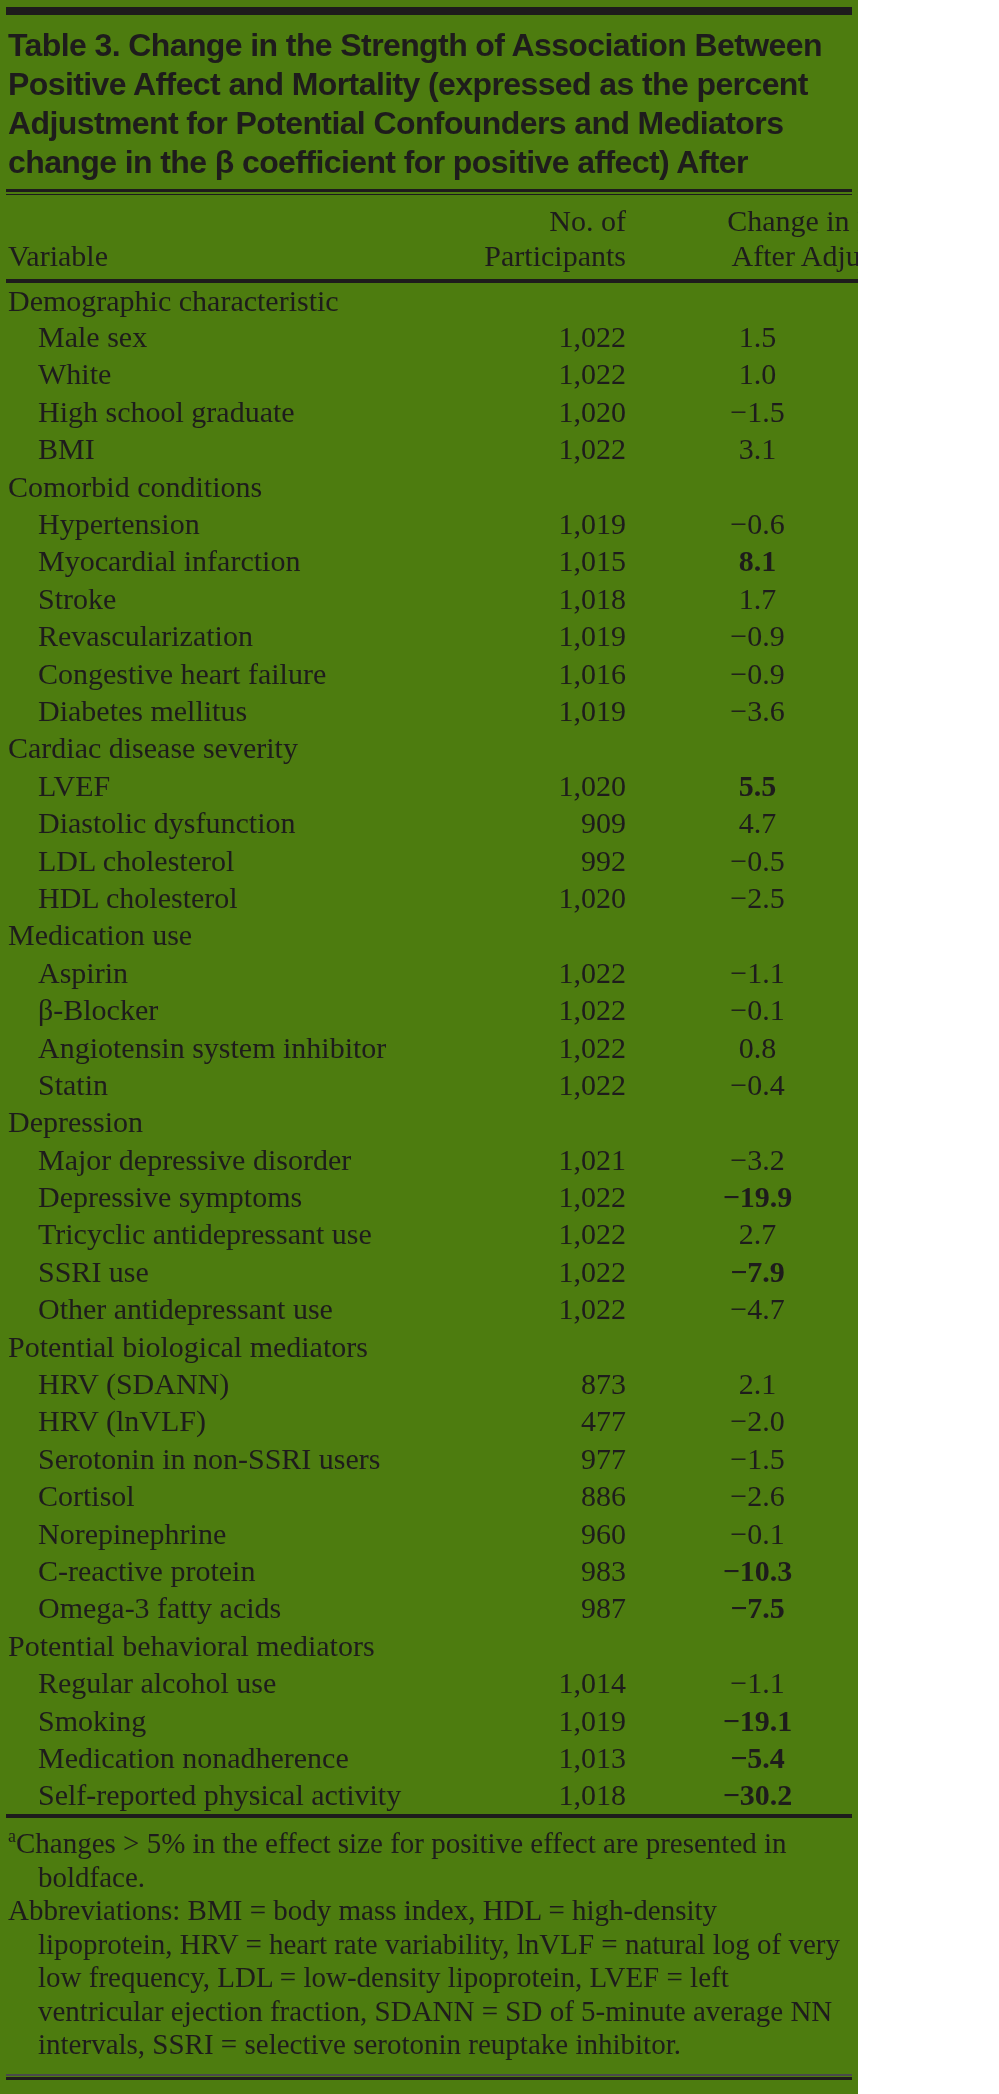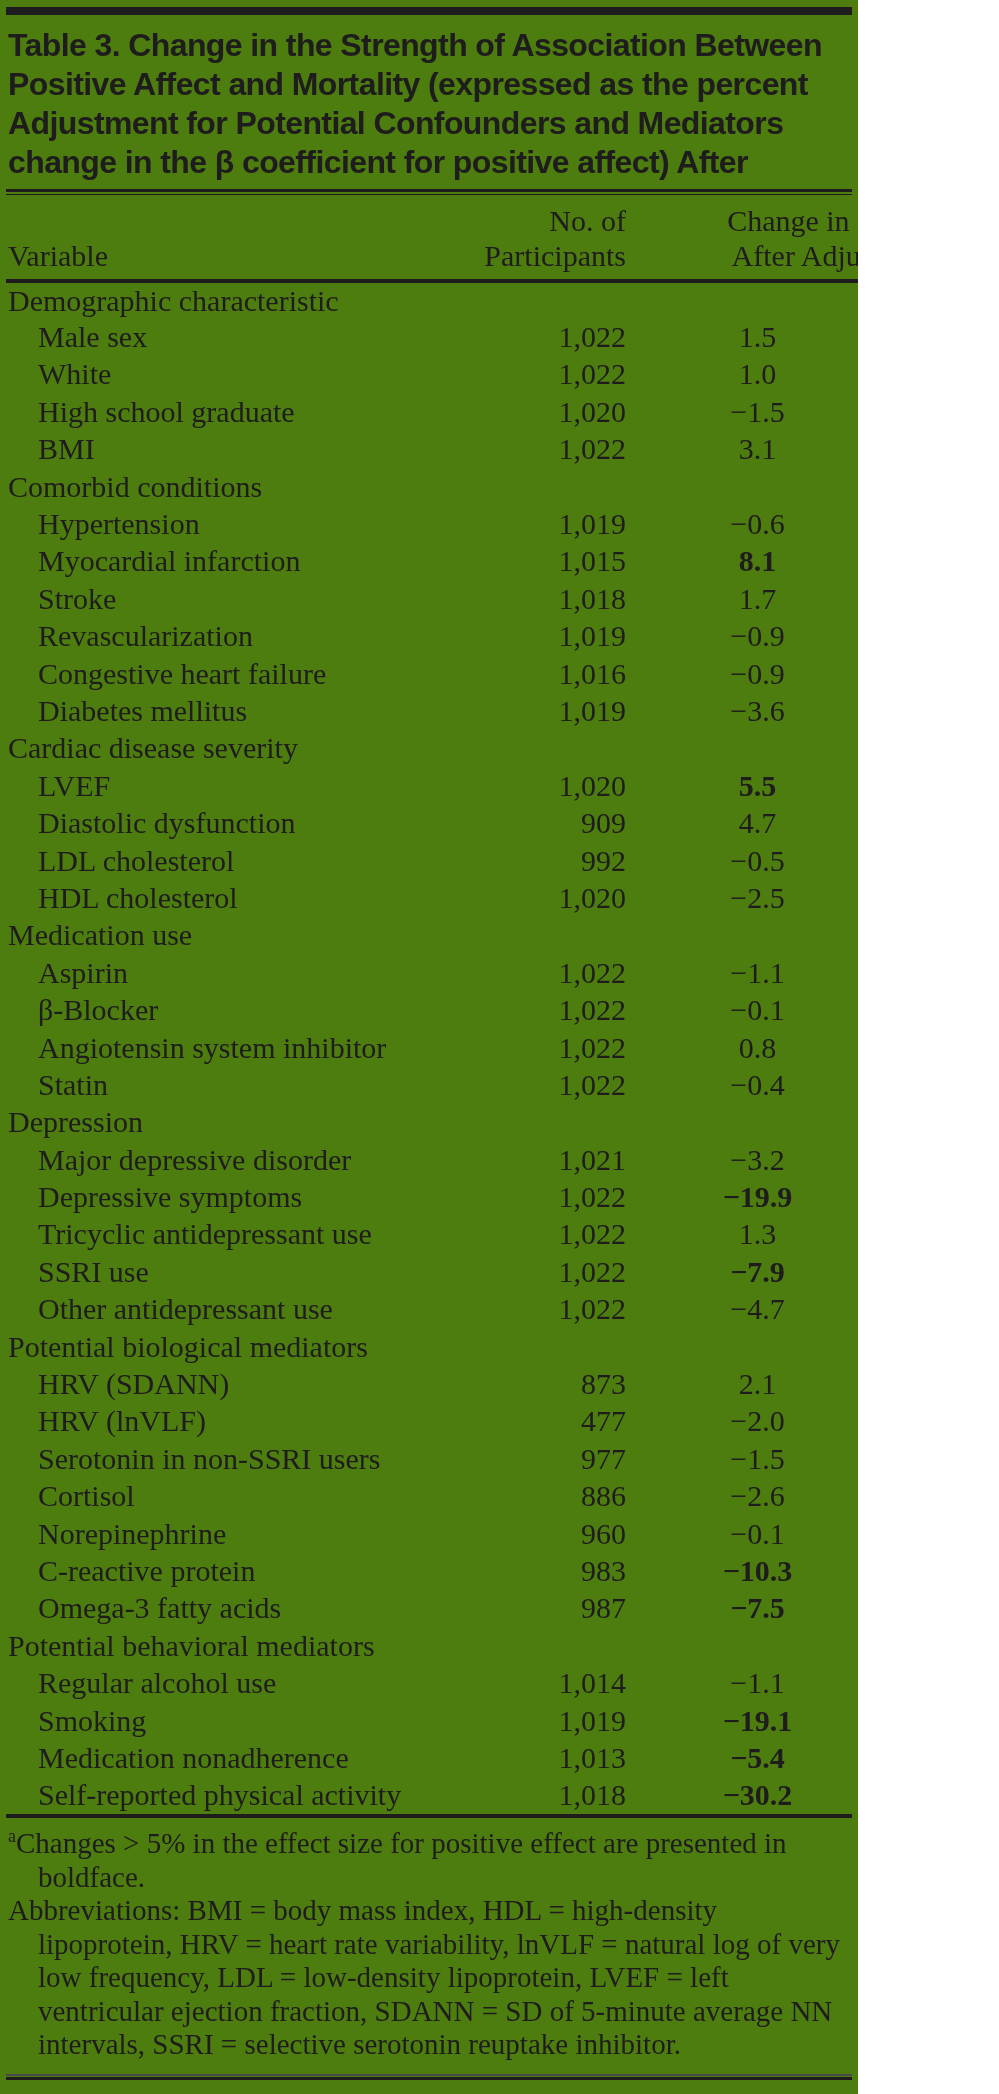--- a/index.html
+++ b/index.html
@@ -198,21 +198,21 @@
           <td class="chg">−3.2</td>
         </tr>
         <tr>
           <td class="var">Depressive symptoms</td>
           <td class="num">1,022</td>
           <td class="chg bold">−19.9</td>
         </tr>
         <tr>
           <td class="var">Tricyclic antidepressant use</td>
           <td class="num">1,022</td>
-          <td class="chg">1.3</td>
+          <td class="chg">2.7</td>
         </tr>
         <tr>
           <td class="var">SSRI use</td>
           <td class="num">1,022</td>
           <td class="chg bold">−7.9</td>
         </tr>
         <tr>
           <td class="var">Other antidepressant use</td>
           <td class="num">1,022</td>
           <td class="chg">−4.7</td>

